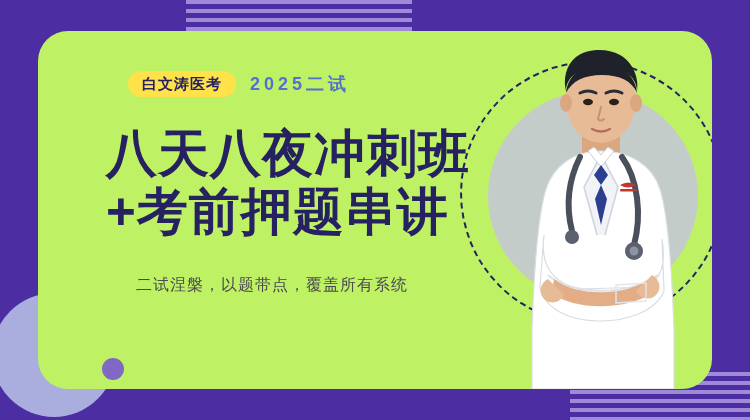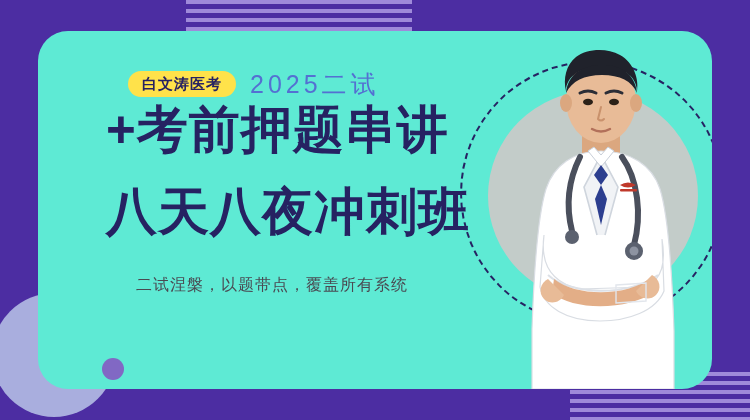--- a/index.html
+++ b/index.html
@@ -35,21 +35,21 @@
     width:124px; height:124px;
     border-radius:50%;
     background:#a9aede;
   }
 
   
   #card{
     position:absolute;
     left:38px; top:31px;
     width:674px; height:358px;
-    background:#5eead4;
+    background:#bef264;
     border-radius:30px;
     overflow:hidden;
   }
 
   
   #bullet-dot{
     position:absolute;
     left:64px; top:327px;
     width:22px; height:22px;
     border-radius:50%;
@@ -106,22 +106,22 @@
     font-weight:bold;
     font-size:15px;
     letter-spacing:1px;
     padding:5px 14px 6px;
     border-radius:16px;
     white-space:nowrap;
     line-height:1;
   }
   #eyebrow-title{
     color:#5470d2;
-    font-size:25px;
-    font-weight:normal;
+    font-size:18px;
+    font-weight:bold;
     letter-spacing:4px;
     white-space:nowrap;
     line-height:1;
   }
 
   .headline{
     color:#262262;
     font-size:51px;
     font-weight:bold;
     letter-spacing:1px;
@@ -223,21 +223,21 @@
       </div>
     </div>
 
     <div id="headline-block">
 
       <div id="eyebrow-row">
         <span id="brand-badge">白文涛医考</span>
         <span id="eyebrow-title">2025二试</span>
       </div>
 
+      <div class="headline" id="headline-1">八天八夜冲刺班</div>
+
       <div class="headline" id="headline-2">+考前押题串讲</div>
-
-      <div class="headline" id="headline-1">八天八夜冲刺班</div>
 
       <div id="subtitle">二试涅槃，以题带点，覆盖所有系统</div>
     </div>
 
   </div>
 </div>
 
 </body></html>

